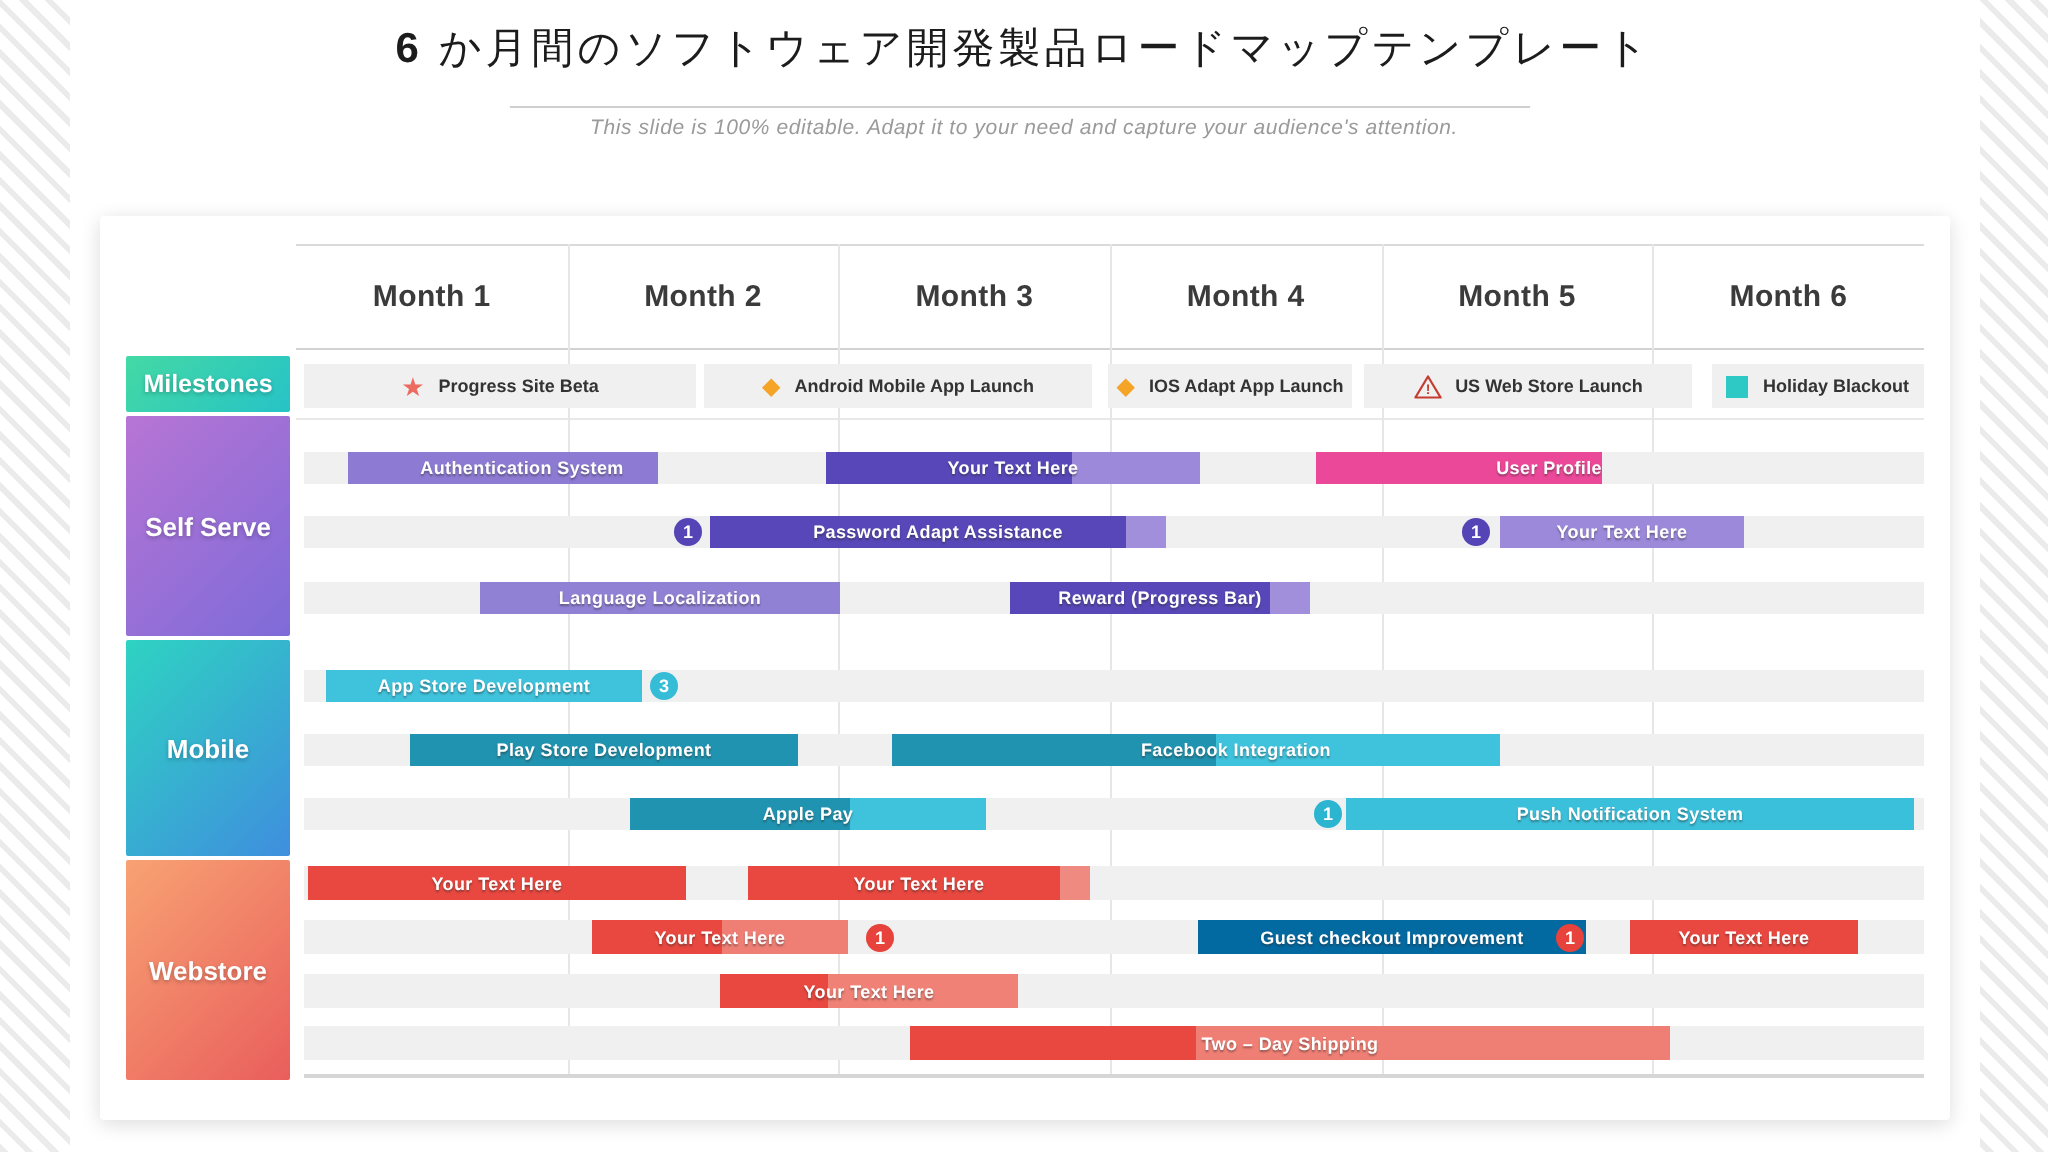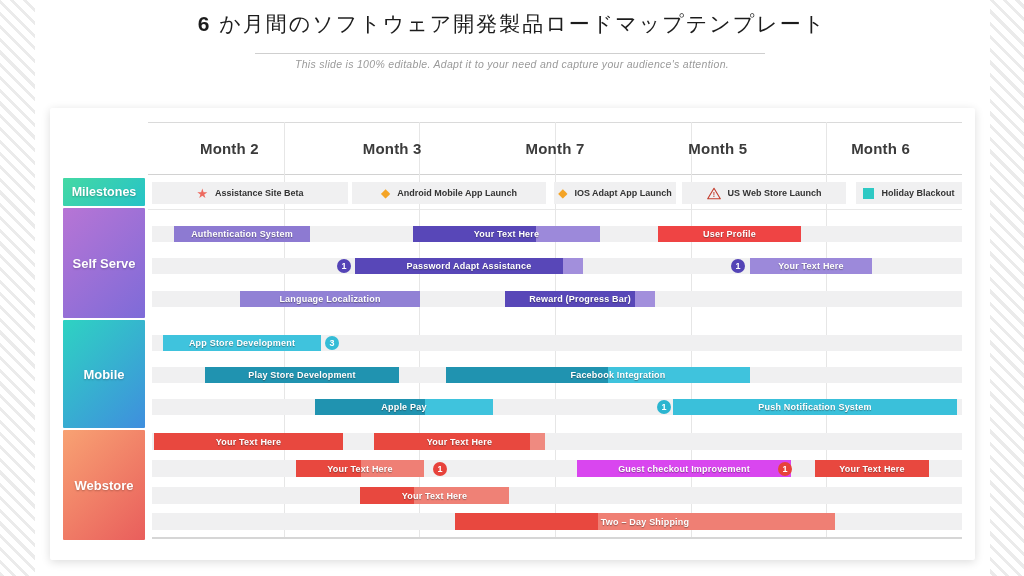--- a/index.html
+++ b/index.html
@@ -54,36 +54,37 @@
     <div class="hline" style="left:98px;top:101px;width:814px;background:#e8e8e8;"></div>
     <div class="hline" style="left:102px;top:429px;width:810px;height:2px;background:#d6d6d6;"></div>
     <div id="grid">
         <div class="vline" style="left: 233.67px;"></div>
         <div class="vline" style="left: 369.34px;"></div>
         <div class="vline" style="left: 505.01px;"></div>
         <div class="vline" style="left: 640.68px;"></div>
         <div class="vline" style="left: 776.35px;"></div>
       </div>
     <div id="months">
+        <div class="month-cell">Month 1</div>
         <div class="month-cell">Month 2</div>
         <div class="month-cell">Month 3</div>
-        <div class="month-cell">Month 7</div>
+        <div class="month-cell">Month 4</div>
         <div class="month-cell">Month 5</div>
         <div class="month-cell">Month 6</div>
       </div>
     <div id="side-labels">
         <div class="side-label" style="top: 70px; height: 28px; font-size: 12.5px; background: linear-gradient(135deg, rgb(68, 217, 164), rgb(38, 195, 199));">Milestones</div>
         <div class="side-label" style="top: 100px; height: 110px; background: linear-gradient(135deg, rgb(183, 117, 213), rgb(126, 107, 216));">Self Serve</div>
         <div class="side-label" style="top: 212px; height: 108px; background: linear-gradient(135deg, rgb(46, 211, 194), rgb(63, 142, 222));">Mobile</div>
         <div class="side-label" style="top: 322px; height: 110px; background: linear-gradient(135deg, rgb(248, 162, 115), rgb(233, 94, 92));">Webstore</div>
       </div>
     <div id="milestone-lane">
         <div class="pill" style="left: 0px; width: 196px;">
           <span class="ic" style="font-size: 13px; color: rgb(237, 106, 95);">★</span>
-          <span>Assistance Site Beta</span>
+          <span>Progress Site Beta</span>
         </div>
         <div class="pill" style="left: 200px; width: 194px;">
           <span class="ic" style="font-size: 12px; color: rgb(244, 164, 38);">◆</span>
           <span>Android Mobile App Launch</span>
         </div>
         <div class="pill" style="left: 402px; width: 122px;">
           <span class="ic" style="font-size: 12px; color: rgb(244, 164, 38);">◆</span>
           <span>IOS Adapt App Launch</span>
         </div>
         <div class="pill" style="left: 530px; width: 164px;">
@@ -93,28 +94,28 @@
           </svg>
           <span>US Web Store Launch</span>
         </div>
         <div class="pill" style="left: 704px; width: 106px;">
           <span class="sq" style="background: rgb(46, 201, 196);"></span>
           <span>Holiday Blackout</span>
         </div>
       </div>
     <div id="lanes">
         <div class="lane" style="top: 118px; height: 16px;">
-          <div class="bar" style="left: 22px; width: 136px; background: rgb(141, 122, 210);">
+          <div class="bar" style="left: 22px; width: 136px; background: rgb(141, 122, 210); padding-left: 19px;">
             <span class="lbl">Authentication System</span>
           </div>
           <div class="bar" style="left: 261px; width: 187px; background: rgb(88, 71, 184);">
             <div class="tip" style="width: 64px; background: rgb(156, 137, 218);"></div>
             <span class="lbl">Your Text Here</span>
           </div>
-          <div class="bar" style="left: 506px; width: 143px; background: #ef4444;">
+          <div class="bar" style="left: 506px; width: 143px; background: #ec4899; justify-content: flex-end;">
             <span class="lbl">User Profile</span>
           </div>
         </div>
         <div class="lane" style="top: 150px; height: 16px;">
           <div class="badge" style="left: 185px; top: 1px; background: rgb(84, 68, 182);">1</div>
           <div class="bar" style="left: 203px; width: 228px; background: rgb(88, 71, 184);">
             <div class="tip" style="width: 20px; background: rgb(162, 143, 220);"></div>
             <span class="lbl">Password Adapt Assistance</span>
           </div>
           <div class="badge" style="left: 579px; top: 1px; background: rgb(84, 68, 182);">1</div>
@@ -164,21 +165,21 @@
             <div class="tip" style="width: 15px; background: rgb(239, 138, 128);"></div>
             <span class="lbl">Your Text Here</span>
           </div>
         </div>
         <div class="lane" style="top: 352px; height: 17px;">
           <div class="bar" style="left: 144px; width: 128px; background: rgb(232, 72, 63);">
             <div class="tip" style="width: 63px; background: rgb(239, 127, 117);"></div>
             <span class="lbl">Your Text Here</span>
           </div>
           <div class="badge" style="left: 281px; top: 1.5px; background: rgb(231, 66, 59);">1</div>
-          <div class="bar" style="left: 425px; width: 214px; background: #d946ef;">
+          <div class="bar" style="left: 447px; width: 194px; background: #0369a1;">
             <span class="lbl">Guest checkout Improvement</span>
           </div>
           <div class="badge" style="left: 626px; top: 1.5px; background: rgb(231, 66, 59);">1</div>
           <div class="bar" style="left: 663px; width: 114px; background: rgb(232, 72, 63);">
             <span class="lbl">Your Text Here</span>
           </div>
         </div>
         <div class="lane" style="top: 379px; height: 17px;">
           <div class="bar" style="left: 208px; width: 149px; background: rgb(232, 72, 63);">
             <div class="tip" style="width: 95px; background: rgb(239, 129, 118);"></div>

